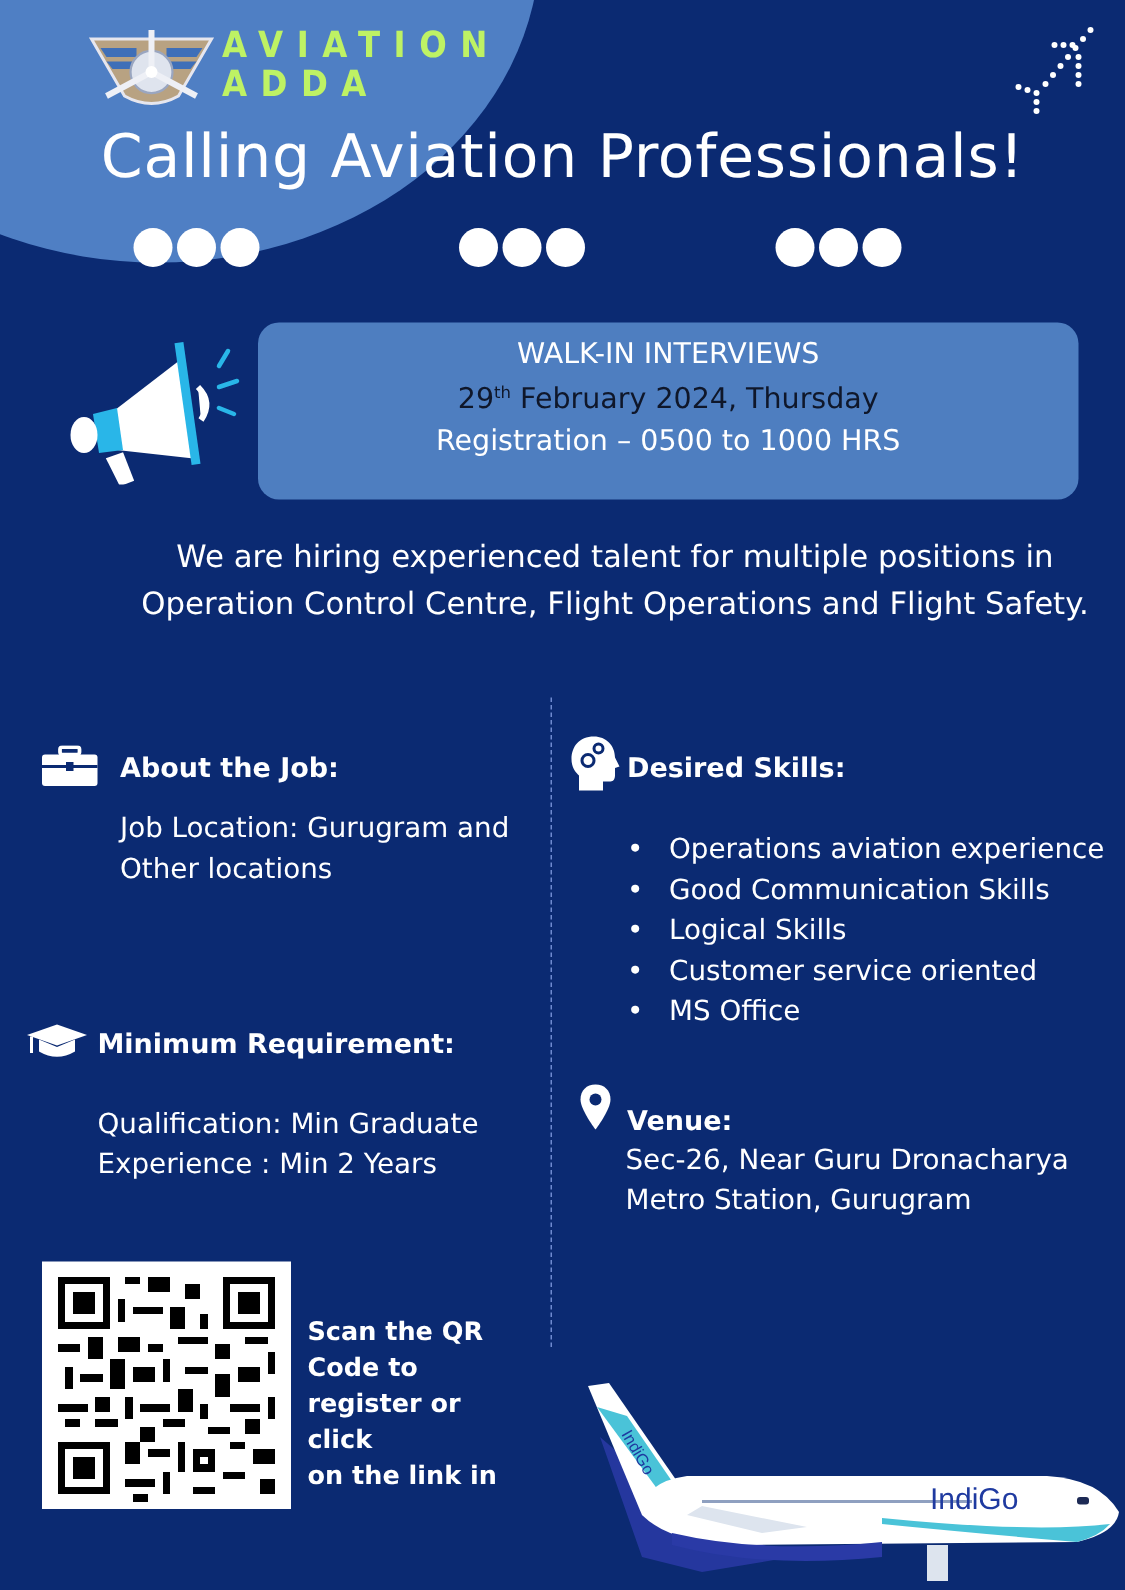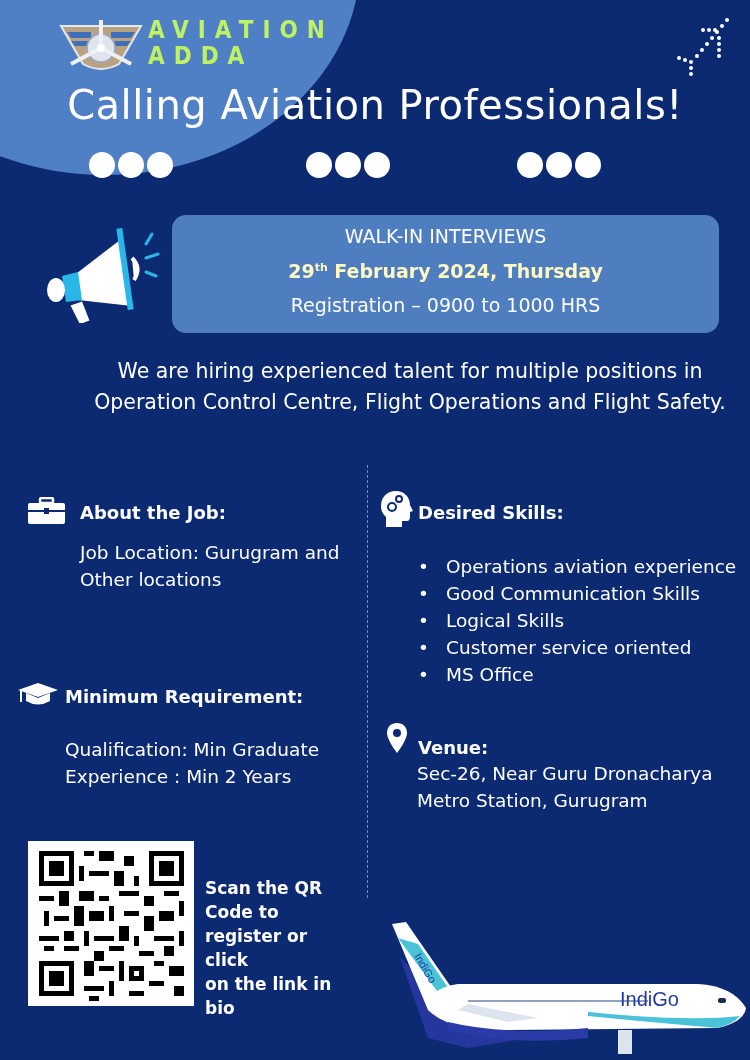--- a/index.html
+++ b/index.html
@@ -8,21 +8,21 @@
   .circle{position:absolute;left:-150px;top:-250px;width:510px;height:425px;border-radius:50%;background:#4f7fc4;}
   .logo{position:absolute;left:57px;top:16px;width:88px;height:58px;}
   .brand{position:absolute;left:148px;top:17px;color:#bef264;font-family:"DejaVu Sans Condensed","DejaVu Sans",sans-serif;font-size:24px;line-height:26px;letter-spacing:9px;font-weight:bold;}
   .plane-dots{position:absolute;left:675px;top:14px;width:55px;height:64px;}
   .headline{position:absolute;left:0;width:750px;top:82px;text-align:center;font-size:40px;letter-spacing:0.5px;color:#fff;}
   .dots{position:absolute;top:152px;display:flex;gap:3px;}
   .dots span{display:block;width:26px;height:26px;border-radius:50%;background:#fff;}
   .megaphone{position:absolute;left:38px;top:218px;width:125px;height:105px;}
   .infobox{position:absolute;left:172px;top:215px;width:547px;height:118px;background:#4e7ec0;border-radius:14px;text-align:center;}
   .infobox .l1{font-size:19px;margin-top:9px;line-height:24px;}
-  .infobox .l2{font-size:19px;color:#fef9c3;line-height:40px;font-weight:bold;}
+  .infobox .l2{font-size:19px;color:#0f172a;line-height:28px;font-weight:normal;}
   .infobox .l2 sup{font-size:11px;}
   .infobox .l3{font-size:19px;line-height:28px;}
   .intro{position:absolute;left:90px;width:640px;top:356px;text-align:center;font-size:20.5px;line-height:31px;}
   .divider{position:absolute;left:367px;top:465px;height:433px;border-left:1px dashed #6f8ad0;}
   .sec-title{position:absolute;font-size:18px;font-weight:bold;}
   .sec-body{position:absolute;font-size:18.5px;line-height:27px;}
   .icon{position:absolute;}
   ul.skills{position:absolute;left:418px;top:553px;margin:0;padding:0;list-style:none;font-size:18.5px;line-height:27px;}
   ul.skills li{position:relative;padding-left:28px;white-space:nowrap;}
   ul.skills li::before{content:"•";position:absolute;left:0;top:0;}
@@ -102,21 +102,21 @@
     <ellipse cx="18" cy="72" rx="9" ry="12" fill="#fff"></ellipse>
     <path d="M34 86 L46 84 L50 104 L40 106 Z" fill="#fff" transform="rotate(-10 42 95)"></path>
     <path d="M108 26 L114 16" stroke="#29b6e8" stroke-width="3" stroke-linecap="round"></path>
     <path d="M108 40 L120 36" stroke="#29b6e8" stroke-width="3" stroke-linecap="round"></path>
     <path d="M108 54 L118 58" stroke="#29b6e8" stroke-width="3" stroke-linecap="round"></path>
   </svg>
 
   <div class="infobox">
     <div class="l1">WALK-IN INTERVIEWS</div>
     <div class="l2"><span>29</span><sup>th</sup><span> February 2024, Thursday</span></div>
-    <div class="l3">Registration – 0900 to 1000 HRS</div>
+    <div class="l3">Registration – 0500 to 1000 HRS</div>
   </div>
 
   <div class="intro">We are hiring experienced talent for multiple positions in Operation Control Centre, Flight Operations and Flight Safety.</div>
 
   <div class="divider"></div>
 
   <svg class="icon" style="left:27px;top:497px" width="39" height="28" viewBox="0 0 39 28">
     <rect x="13" y="1" width="13" height="5" rx="1.5" fill="none" stroke="#fff" stroke-width="2.5"></rect>
     <rect x="1" y="6" width="37" height="21" rx="2" fill="#fff"></rect>
     <rect x="1" y="13" width="37" height="2" fill="#0b2a72"></rect>
@@ -222,21 +222,20 @@
         <rect x="16" y="28" width="1" height="3"></rect>
         <rect x="20" y="30" width="3" height="1"></rect>
         <rect x="12" y="31" width="2" height="1"></rect>
     </g>
   </svg>
   <div class="qr-text">
     <div>Scan the QR</div>
     <div>Code  to</div>
     <div>register or click</div>
     <div>on the link in</div>
-    <div>bio</div>
   </div>
 
   <svg class="aircraft" viewBox="0 0 362 140">
     <path d="M12 40 L40 120 L80 130 L140 120 L70 90 Z" fill="#2a3aa6" opacity="0.85"></path>
     <path d="M4 6 L18 4 L72 82 L60 96 L40 92 Z" fill="#ffffff"></path>
     <path d="M10 20 L30 26 L70 84 L60 88 Z" fill="#4ac3d8"></path>
     <text x="26" y="38" fill="#1f3aa0" font-size="11" font-family="Liberation Sans, sans-serif" transform="rotate(60 26 38)">IndiGo</text>
     <path d="M40 92 Q40 70 70 66 L310 66 Q345 68 358 90 Q356 104 330 110 L110 112 Q60 112 40 92 Z" fill="#ffffff"></path>
     <path d="M200 98 Q260 104 330 110 Q345 106 352 98 Q300 104 200 94 Z" fill="#4ac3d8"></path>
     <path d="M60 104 Q120 118 200 110 L200 120 Q120 128 60 112 Z" fill="#2a3aa6"></path>

